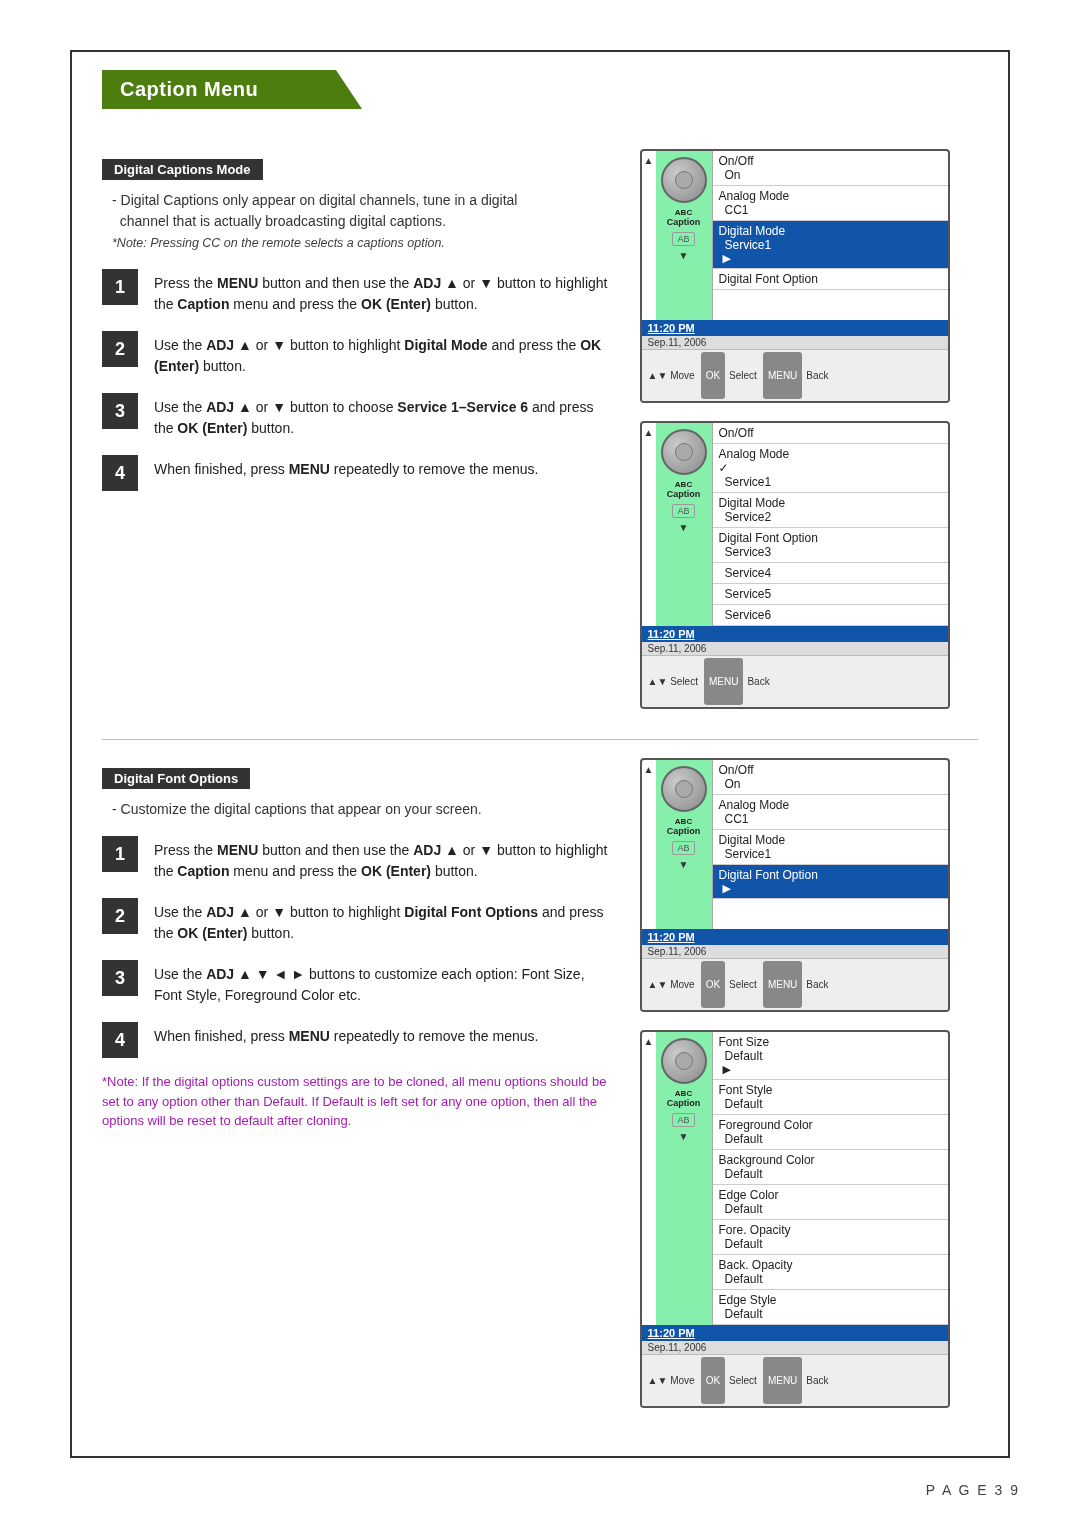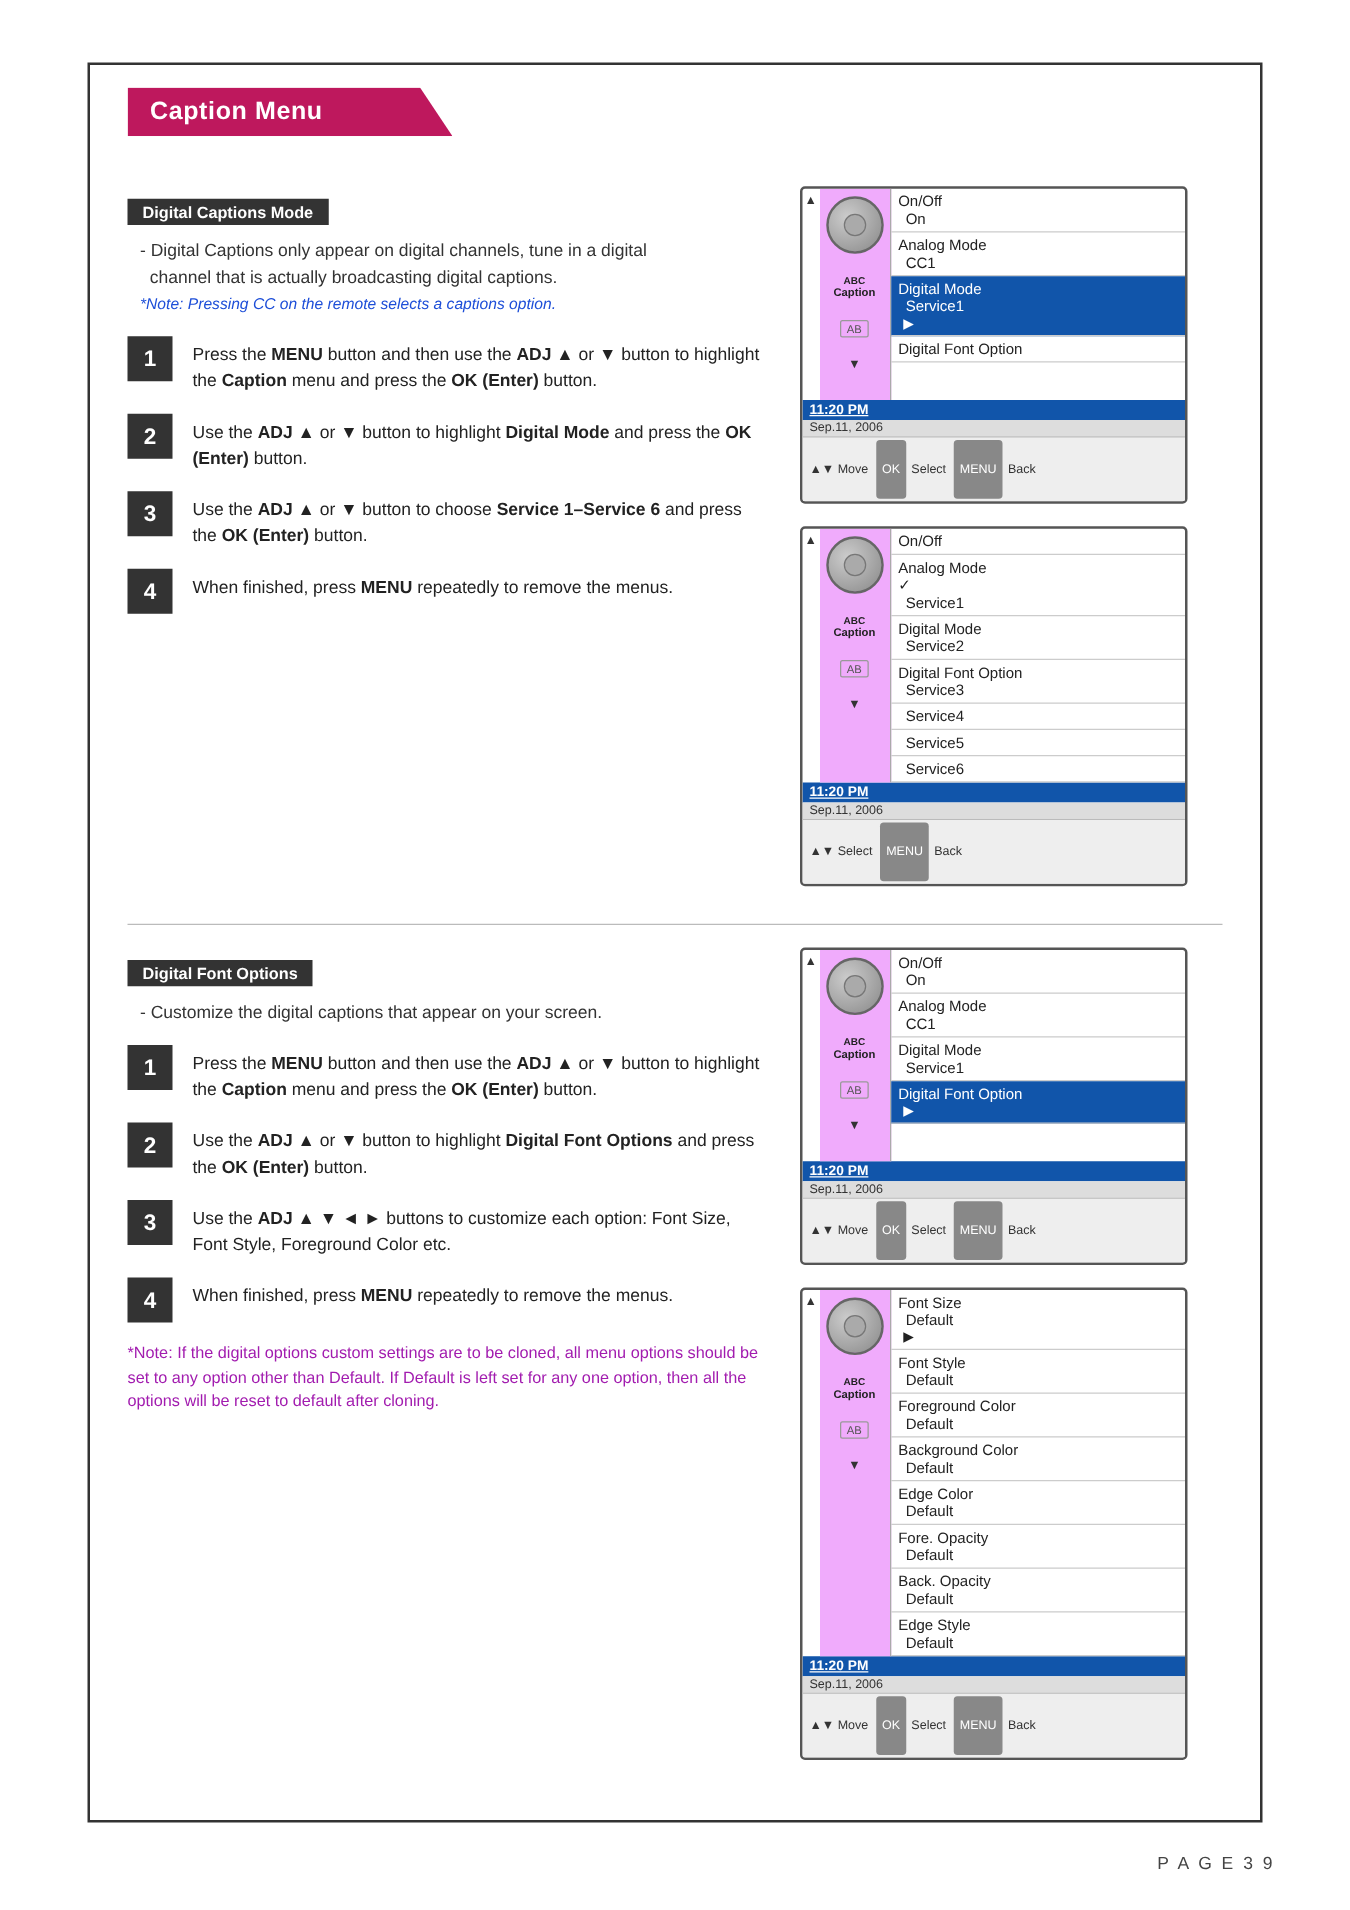--- a/index.html
+++ b/index.html
@@ -16,21 +16,21 @@
       margin: 0 auto;
       padding: 30px 0 40px 0;
     }
     
     .title-bar {
       display: flex;
       align-items: center;
       margin-bottom: 40px;
     }
     .title-bar-bg {
-      background: #be185d;
+      background: #4d7c0f;
       color: #fff;
       font-size: 20px;
       font-weight: bold;
       padding: 8px 28px 8px 18px;
       clip-path: polygon(0 0, 90% 0, 100% 100%, 0 100%);
       min-width: 260px;
       letter-spacing: 0.5px;
     }
 
     
@@ -67,21 +67,21 @@
     .intro-text {
       font-size: 14px;
       color: #333;
       margin-bottom: 14px;
       line-height: 1.5;
       padding-left: 10px;
     }
     .intro-note {
       font-size: 12.5px;
       font-style: italic;
-      color: #1d4ed8;
+      color: #404040;
       line-height: 1.4;
     }
 
     
     .steps {
       margin-top: 8px;
     }
     .step {
       display: flex;
       flex-direction: row;
@@ -127,23 +127,23 @@
       display: flex;
       flex-direction: row;
       align-items: stretch;
     }
     .tv-remote-col {
       display: flex;
       flex-direction: column;
       align-items: center;
       justify-content: flex-start;
       padding: 6px 5px;
-      background: #f0abfc;
+      background: #86efac;
       border-right: 1px solid #aaa;
-      gap: 16px;
+      gap: 4px;
     }
     .tv-remote-abc {
       font-size: 9px;
       text-align: center;
       line-height: 1.2;
     }
     .tv-menu-col {
       flex: 1;
       display: flex;
       flex-direction: column;

